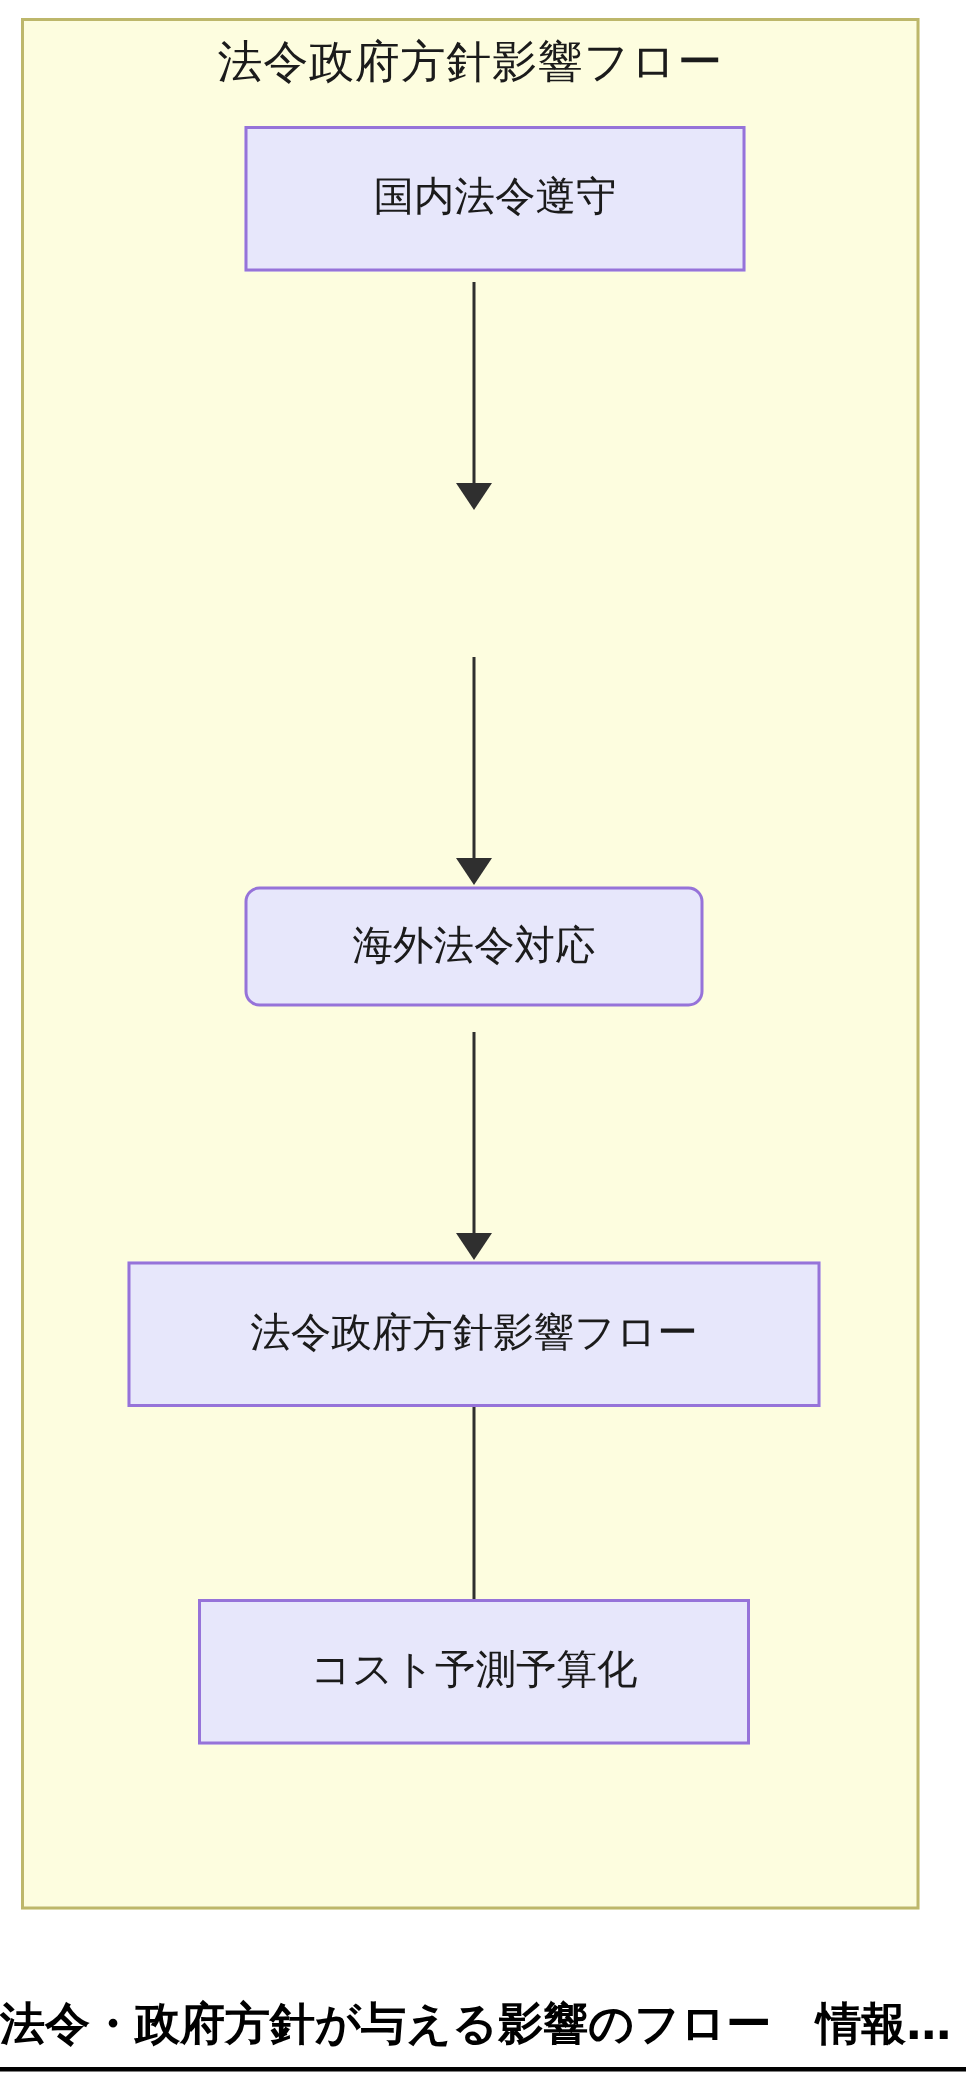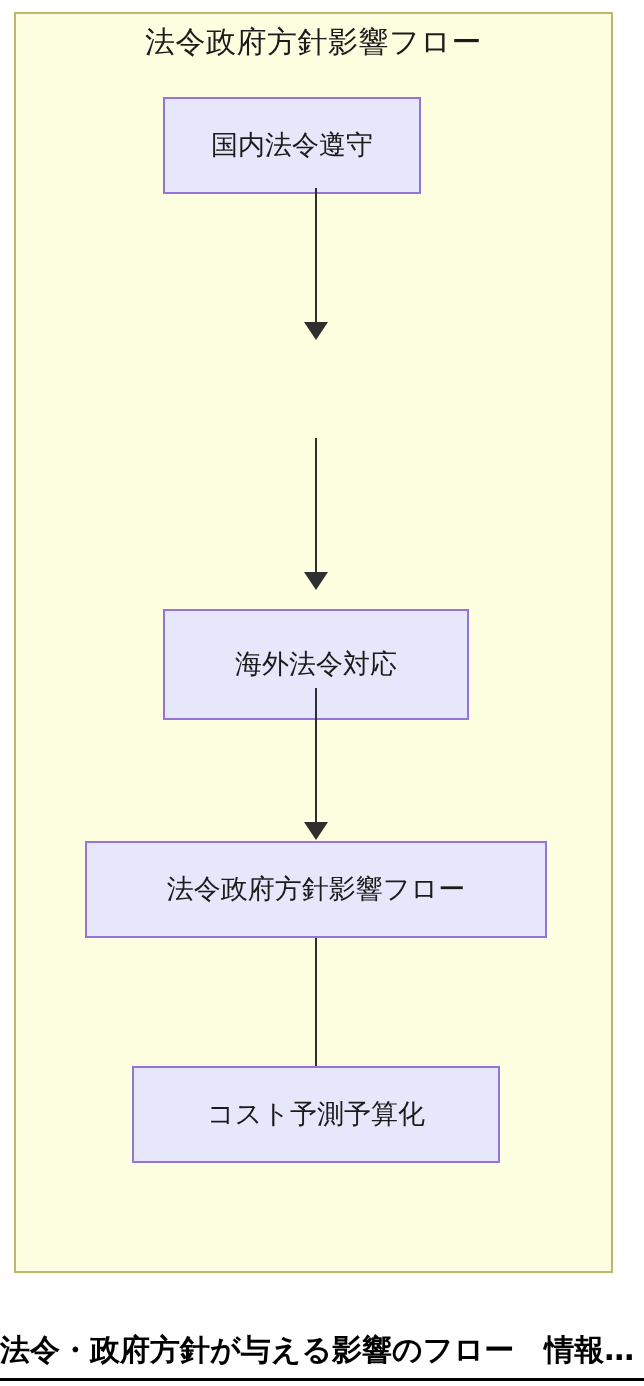--- a/index.html
+++ b/index.html
@@ -49,23 +49,23 @@
     display: flex;
     align-items: center;
     justify-content: center;
     color: #1b1b1b;
     font-size: 27px;
     line-height: 1.2;
     white-space: nowrap;
   }
 
   
-  #node-0 { left: 147px; top:  83px; width: 258px; height: 97px; }
+  #node-0 { left: 147px; top:  70px; width: 334px; height: 97px; }
   #node-1 { left:  69px; top: 327px; width: 462px; height: 97px; }
-  #node-2 { left: 147px; top: 595px; width: 306px; height: 111px; }
+  #node-2 { left: 147px; top: 577px; width: 306px; height: 80px; border-radius: 10px; }
   #node-3 { left:  69px; top: 827px; width: 462px; height: 97px; }
   #node-4 { left: 116px; top:1052px; width: 368px; height: 97px; }
 
   
   .connector {
     position: absolute;
     left: 299px;      
     width: 2px;
     background: #2f2f2f;
   }

